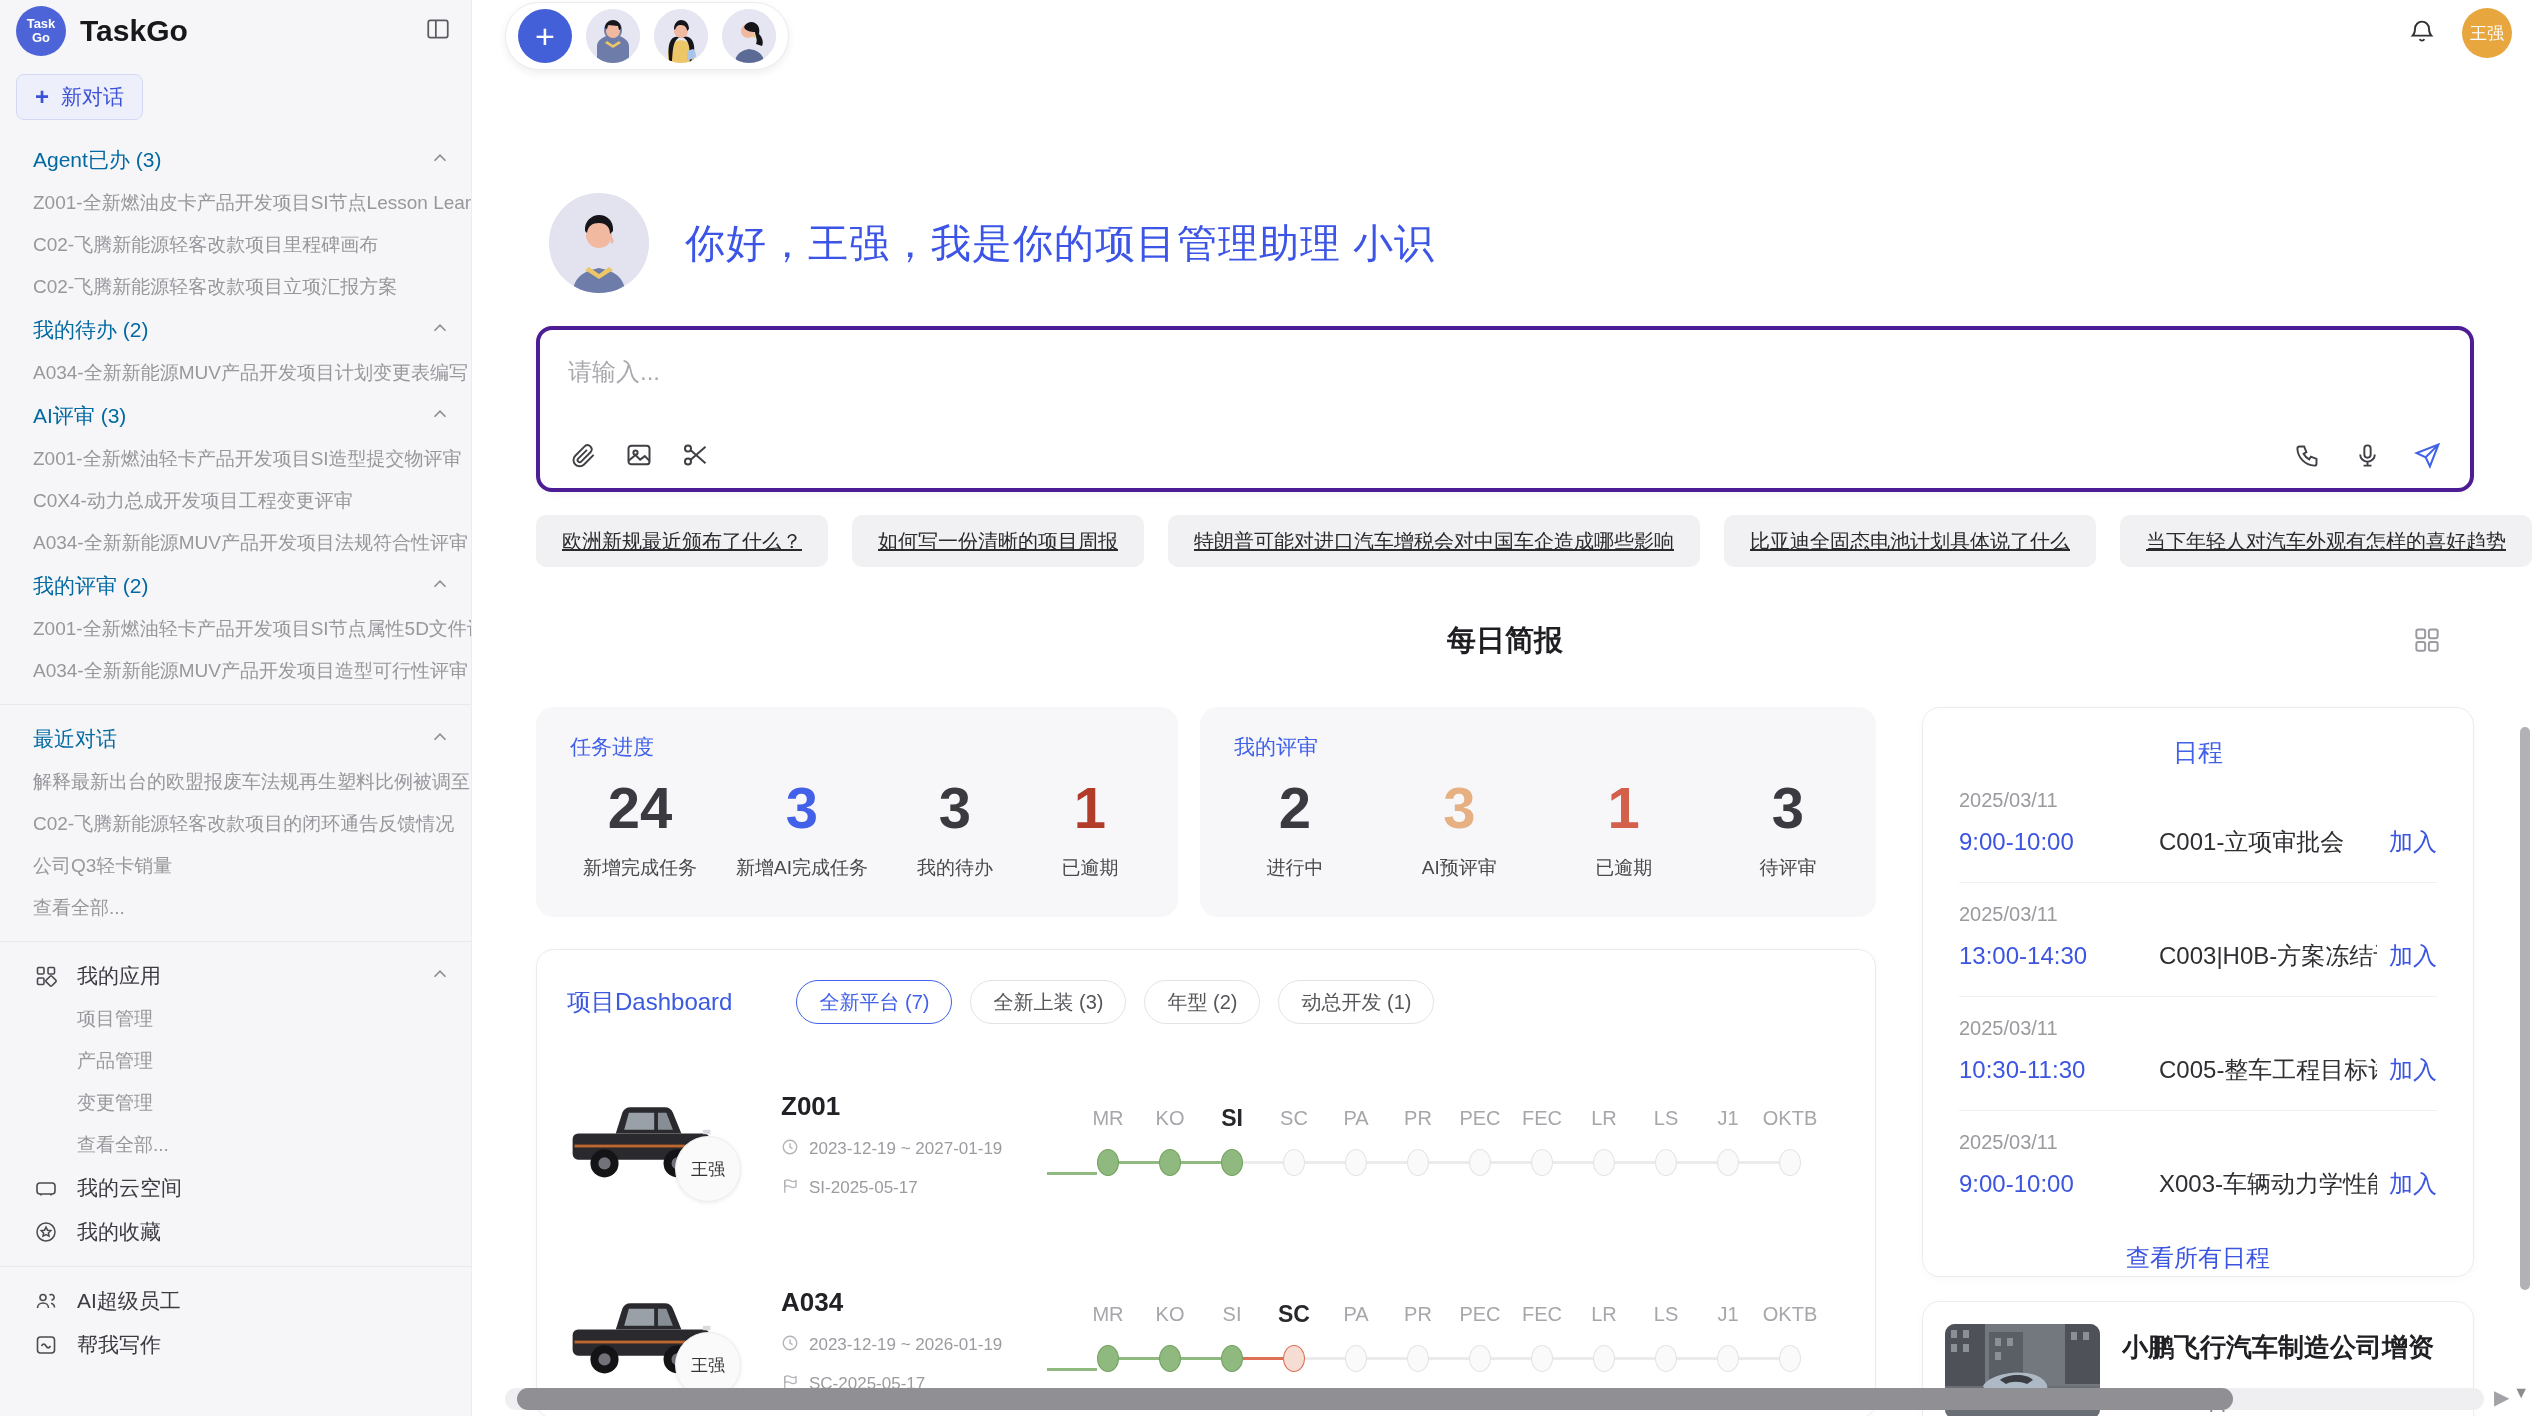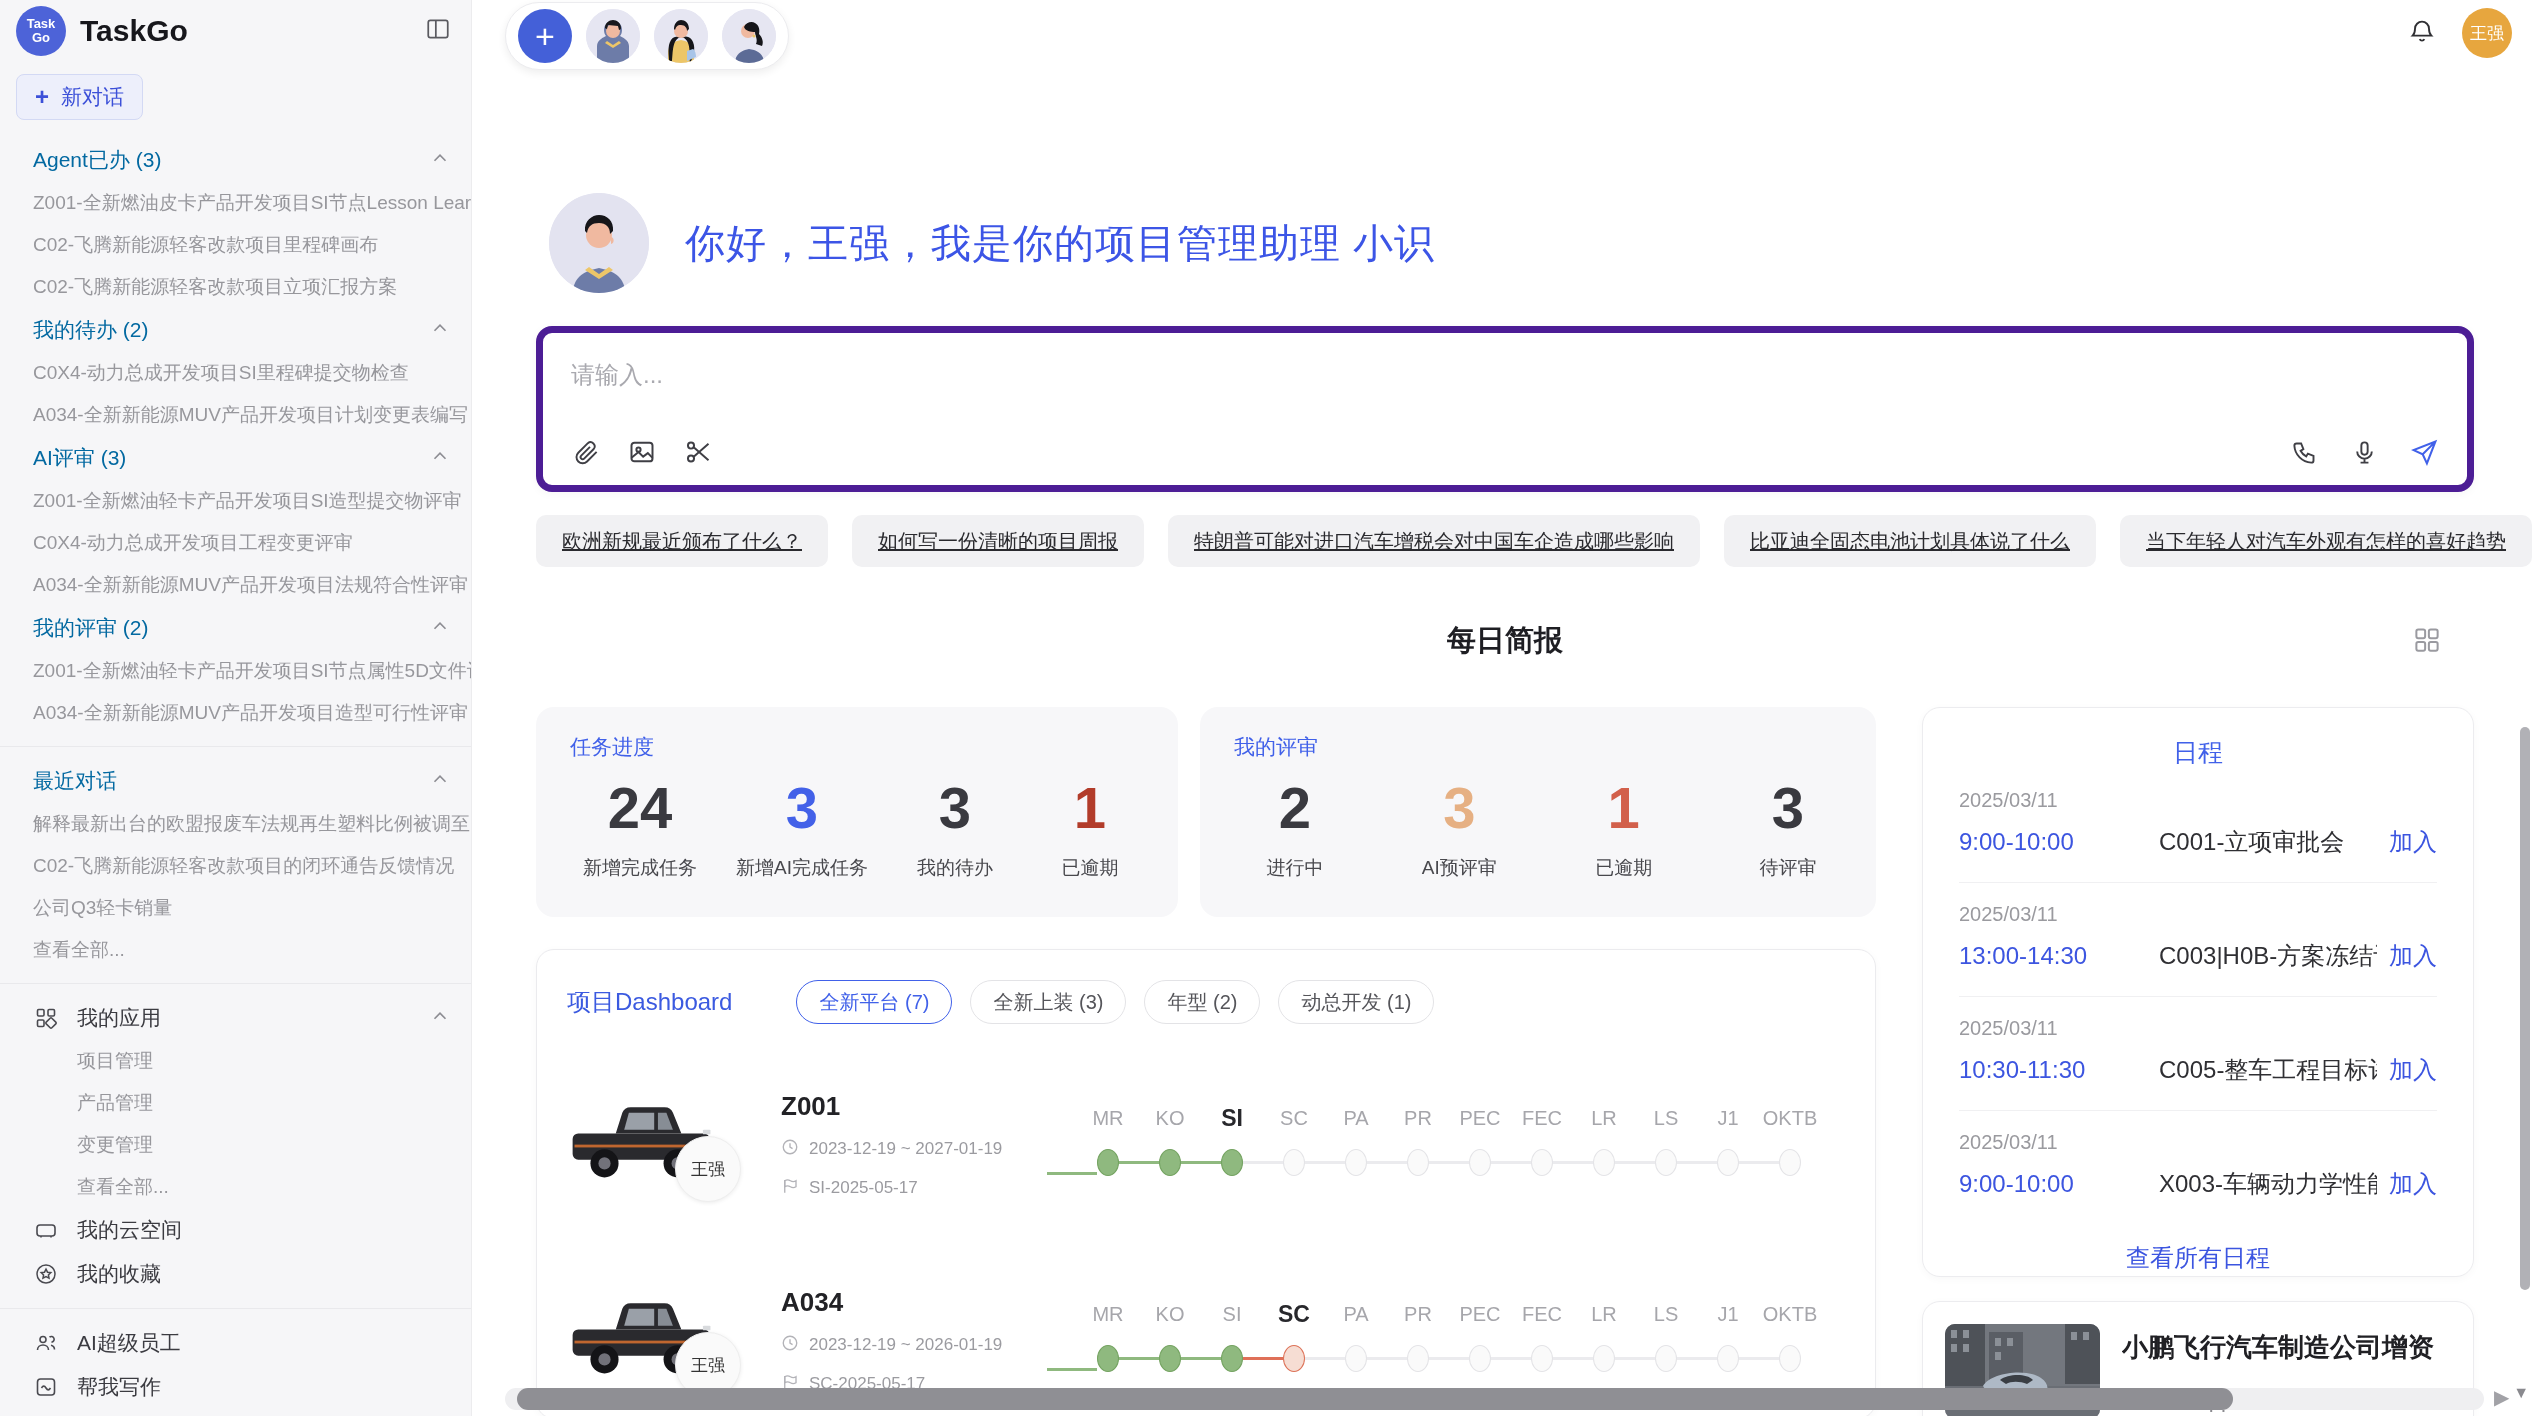--- a/index.html
+++ b/index.html
@@ -33,21 +33,21 @@
   .pill-avatar svg { display:block; }
   .top-right { position:absolute; right:20px; top:8px; display:flex; align-items:center; gap:26px; z-index:20; }
   .bell { color:#2f2f33; cursor:pointer; }
   .user-chip { width:50px; height:50px; border-radius:50%; background:#e7a63e; color:#fff; font-size:17px; display:flex; align-items:center; justify-content:center; cursor:pointer; }
 
   .content { padding:0 58px 0 64px; }
   .greeting { display:flex; align-items:center; margin-top:193px; padding-left:13px; }
   .greet-avatar { width:100px; height:100px; border-radius:50%; overflow:hidden; background:#e3e3f0; flex:none; }
   .greet-text { margin-left:36px; font-size:40px; font-weight:normal; color:#3c55e6; letter-spacing:1px; }
 
-  .composer { margin-top:33px; height:166px; background:#fff; border:7px solid #4c1d95; border-radius:16px; box-shadow:0 2px 10px rgba(0,0,0,.04); display:flex; flex-direction:column; }
+  .composer { margin-top:33px; height:166px; background:#fff; border:4px solid #4c1d95; border-radius:16px; box-shadow:0 2px 10px rgba(0,0,0,.04); display:flex; flex-direction:column; }
   .composer textarea { border:none; outline:none; resize:none; font-family:inherit; font-size:24px; color:#333; padding:26px 28px 0 28px; flex:1; background:transparent; }
   .composer textarea::placeholder { color:#a9a9af; }
   .composer-bar { display:flex; align-items:center; padding:0 28px 18px 28px; }
   .c-ic { width:30px; height:30px; margin-right:26px; color:#3f3f45; cursor:pointer; display:flex; align-items:center; justify-content:center; }
   .c-right { margin-left:auto; display:flex; align-items:center; gap:30px; }
   .c-right .c-ic { margin:0; }
   .c-send { color:#4161e9; }
 
   .chips { display:flex; gap:24px; margin-top:23px; }
   .chip { background:#f1f1f3; border-radius:10px; height:52px; display:flex; align-items:center; padding:0 26px; font-size:20px; color:#2a2a2e; white-space:nowrap; overflow:hidden; cursor:pointer; flex:none;text-decoration:underline; }
@@ -154,21 +154,20 @@
         </div>
         <div class="sb-item">Z001-全新燃油皮卡产品开发项目SI节点Lesson Learn报告</div>
         <div class="sb-item">C02-飞腾新能源轻客改款项目里程碑画布</div>
         <div class="sb-item">C02-飞腾新能源轻客改款项目立项汇报方案</div>
         <div class="sb-sec-header">
           <span class="sb-sec-title">我的待办 (2)</span>
           <span class="chev"><svg width="22" height="22" viewBox="0 0 24 24" fill="none" stroke="currentColor" stroke-width="1.8">
               <polyline points="6 15 12 9 18 15"></polyline>
             </svg></span>
         </div>
-        <div class="sb-item">C0X4-动力总成开发项目SI里程碑提交物检查</div>
         <div class="sb-item">A034-全新新能源MUV产品开发项目计划变更表编写</div>
         <div class="sb-sec-header">
           <span class="sb-sec-title">AI评审 (3)</span>
           <span class="chev"><svg width="22" height="22" viewBox="0 0 24 24" fill="none" stroke="currentColor" stroke-width="1.8">
               <polyline points="6 15 12 9 18 15"></polyline>
             </svg></span>
         </div>
         <div class="sb-item">Z001-全新燃油轻卡产品开发项目SI造型提交物评审</div>
         <div class="sb-item">C0X4-动力总成开发项目工程变更评审</div>
         <div class="sb-item">A034-全新新能源MUV产品开发项目法规符合性评审</div>

